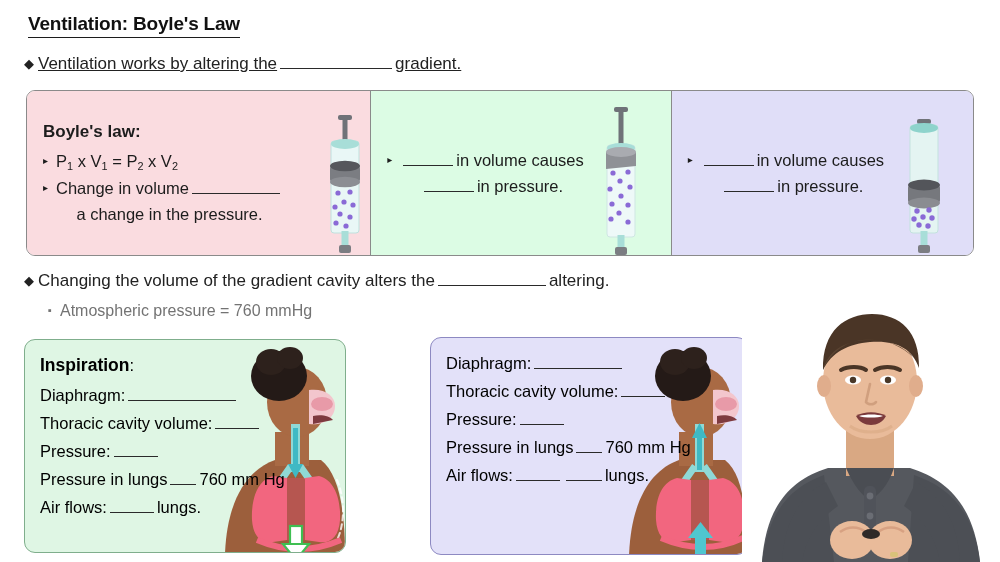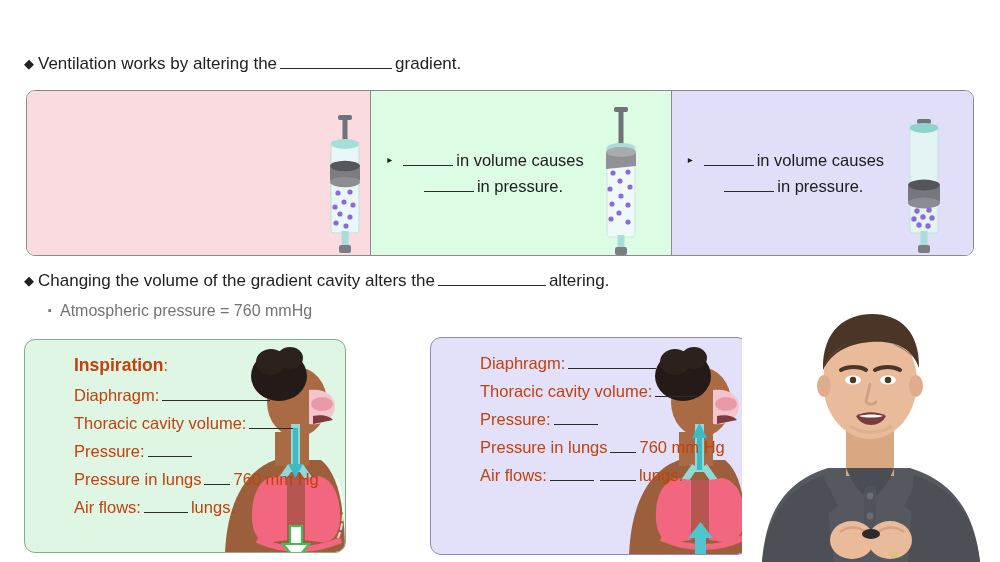--- a/index.html
+++ b/index.html
@@ -150,23 +150,22 @@
     height: 218px;
     background: #e3e1f9;
     border-color: #8d89c2;
   }
   .bigbox-text {
     position: relative;
     z-index: 2;
     padding: 11px 0 0 15px;
     font-size: 16.5px;
     line-height: 1.70;
-    color: #c2410c;
+    color: #000000;
     white-space: nowrap;
-    margin-left: 34px;
   }
   .bigbox-head {
     font-weight: bold;
     font-size: 17.5px;
   }
 
   
   .torso {
     position: absolute;
     z-index: 1;
@@ -180,28 +179,39 @@
     width: 258px;
     height: 262px;
     z-index: 5;
   }
 </style>
 </head>
 <body>
 
 <div id="slide">
 
-
-  <div class="lvl1" style="left:24px; top:52px;">
+  <div class="title">Ventilation: Boyle's Law</div>
+
+  <div class="lvl1" style="left:24px; top:52px;text-decoration:underline;">
     <span class="dia">◆</span><span>Ventilation works by altering the</span><span class="blank b-xl"></span><span>gradient.</span>
   </div>
 
   <div class="panel-row">
 
     <div class="panel p1">
+      <div class="panel-text">
+        <div class="panel-head">Boyle's law:</div>
+        <div class="formula">
+          <span class="pbullet">▸</span>P<sub>1</sub> x V<sub>1</sub> = P<sub>2</sub> x V<sub>2</sub>
+        </div>
+        <div>
+          <span class="pbullet">▸</span><span>Change in volume</span><span class="blank b-md"></span>
+        </div>
+        <div class="indent">a change in the pressure.</div>
+      </div>
 
       <svg class="syringe" style="left:292px; top:22px;" width="52" height="142" viewBox="0 0 52 142">
         <rect x="19" y="2" width="14" height="5" rx="2" fill="#6f7278"></rect>
         <rect x="23.5" y="5" width="5" height="52" fill="#6f7278"></rect>
         <rect x="12" y="28" width="28" height="92" rx="3" fill="#e9f7f6" stroke="#bfe0dd" stroke-width="1"></rect>
         <ellipse cx="26" cy="31" rx="14" ry="5" fill="#a8ded8"></ellipse>
         <rect x="11" y="53" width="30" height="16" rx="3" fill="#7b7d82"></rect>
         <ellipse cx="26" cy="53" rx="15" ry="5.2" fill="#55575c"></ellipse>
         <ellipse cx="26" cy="69" rx="15" ry="5.2" fill="#8c8e93"></ellipse>
         <g fill="#8a6ad6">

